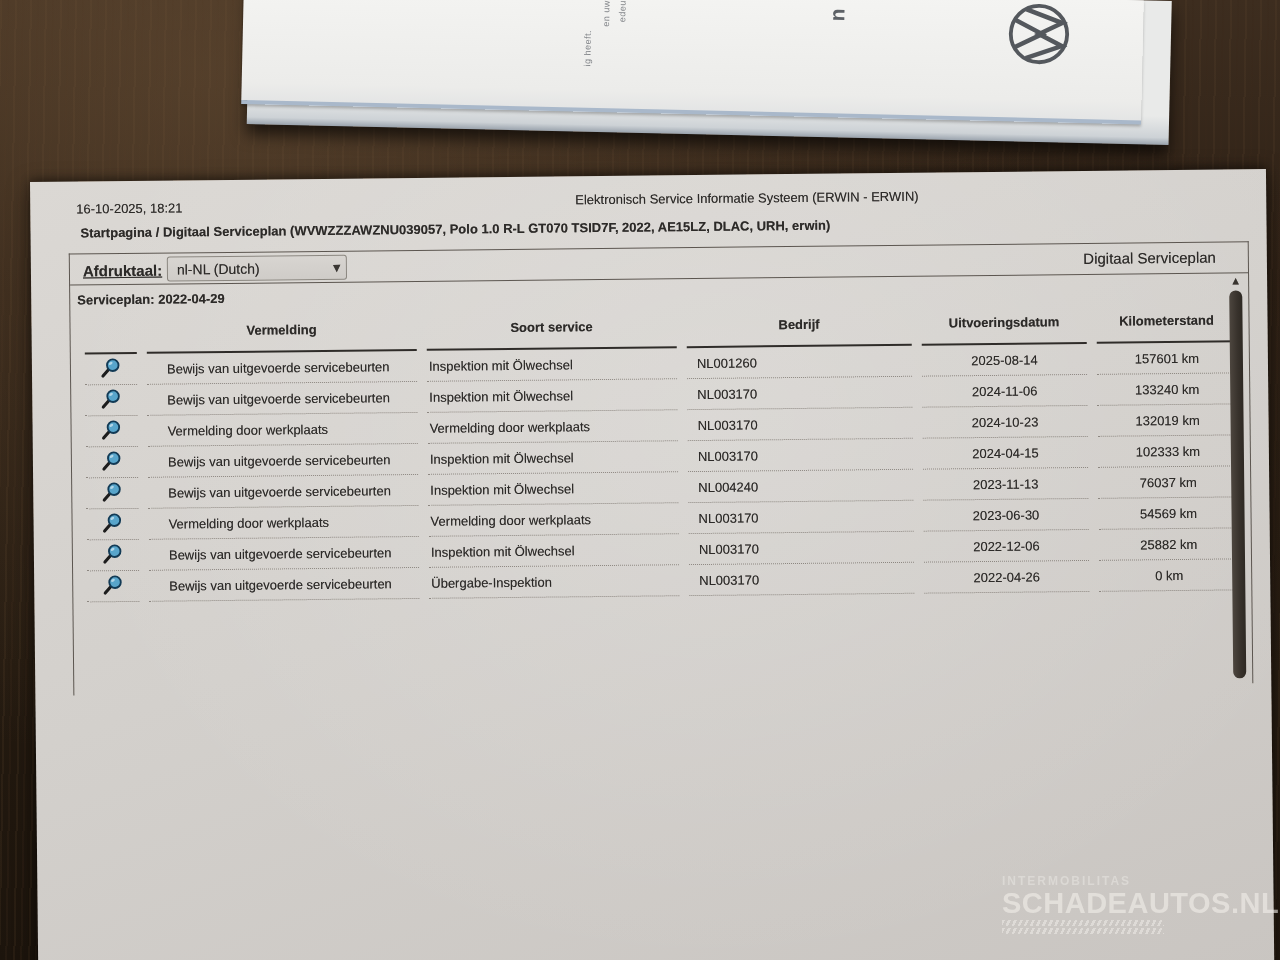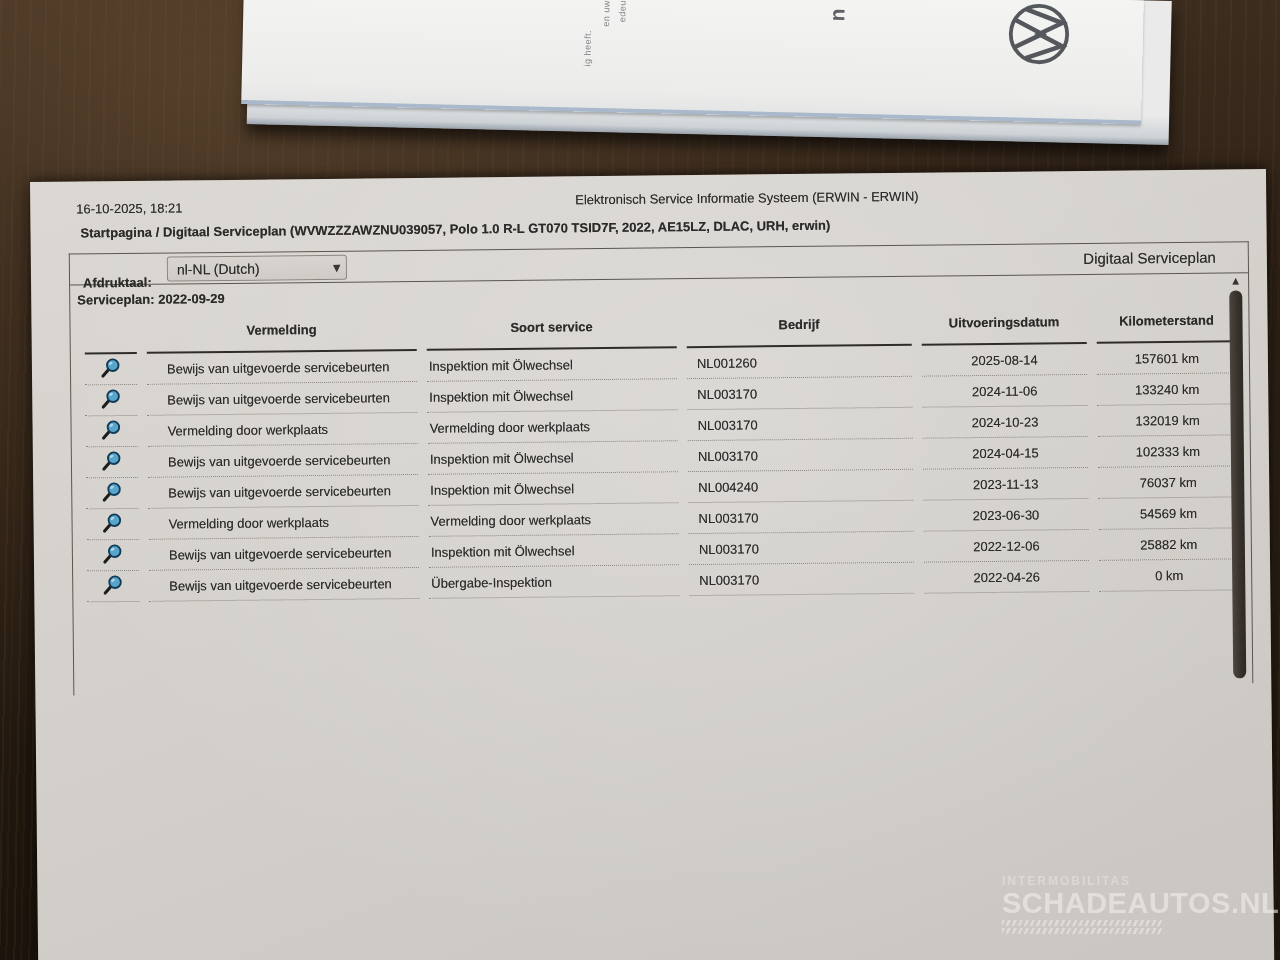--- a/index.html
+++ b/index.html
@@ -38,21 +38,21 @@
            color:#2c2a28; }
   .paper * { text-shadow:0 0 .5px rgba(45,42,40,.55); }
 
   .print-datetime { position:absolute; left:46px; top:20px; font-size:13px; }
   .print-title    { position:absolute; left:545px; top:16px; font-size:13px; }
   .breadcrumb     { position:absolute; left:50px; top:44px; font-size:13px; font-weight:bold; }
 
   .panel { position:absolute; left:38px; top:72px; width:1180px; height:442px;
            border:1.5px solid #5c5650; border-bottom:none; }
   .panel-head { position:relative; height:31px; border-bottom:1.5px solid #5c5650; }
-  .lang-label { position:absolute; left:13px; top:21px; font-size:13px; font-weight:bold; }
+  .lang-label { position:absolute; left:13px; top:8px; font-size:15px; font-weight:bold;text-decoration:underline; }
   .lang-select { position:absolute; left:97px; top:3px; width:180px; height:25px;
            border:1px solid #8b8780; border-radius:3px; font-size:14px;
            display:flex; align-items:center; padding:0 6px 0 9px;
            background:linear-gradient(180deg, #d8d5d1, #cfccc8); }
   .lang-select .val { flex:1; }
   .lang-select .chev { font-size:13px; color:#3a3733; font-weight:bold; }
   .panel-title { position:absolute; right:32px; top:6px; font-size:15px; }
 
   .delivery { position:absolute; left:7px; top:104px; font-size:13px; font-weight:bold; }
   .panel .delivery { top:38px; }
@@ -114,21 +114,21 @@
       <span class="lang-label">Afdruktaal:</span>
       <div class="lang-select">
         <span class="val">nl-NL (Dutch)</span>
         <span class="chev">▾</span>
       </div>
       <span class="panel-title">Digitaal Serviceplan</span>
     </div>
 
     <div class="delivery">
       <span>Serviceplan:</span>
-      <span>2022-09-29</span>
+      <span>2022-04-29</span>
     </div>
 
     <table class="svc">
       <colgroup>
         <col class="col-icon">
           <col class="col-verm">
           <col class="col-soort">
         <col class="col-bedr">
           <col class="col-dat">
           <col class="col-km">

